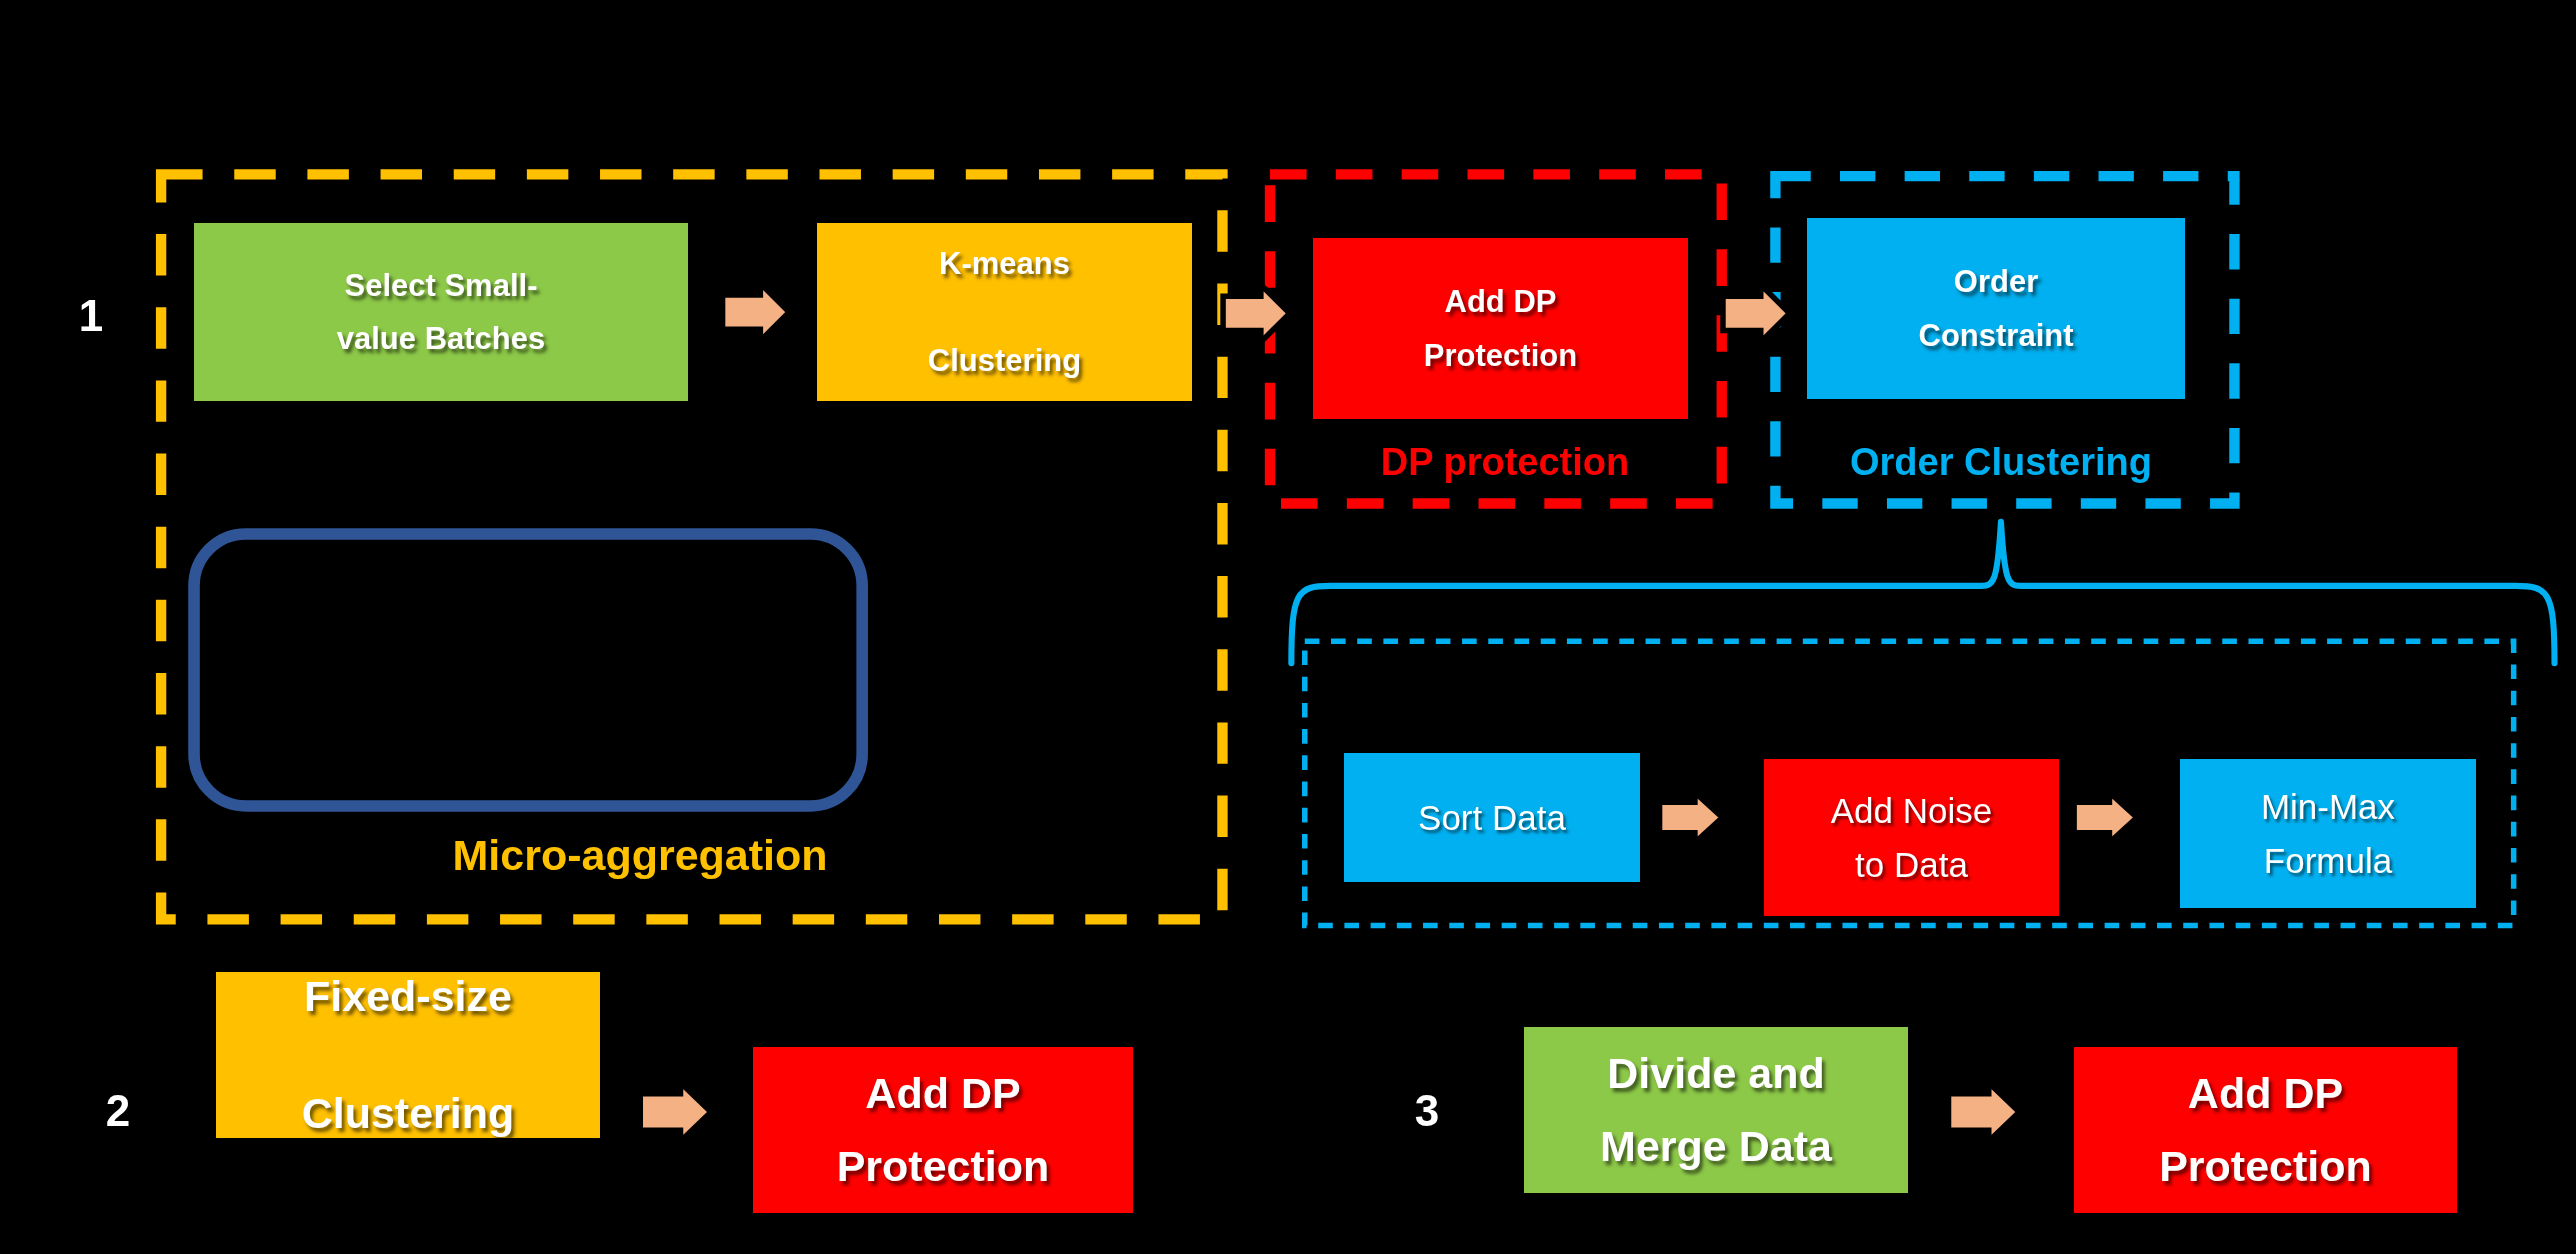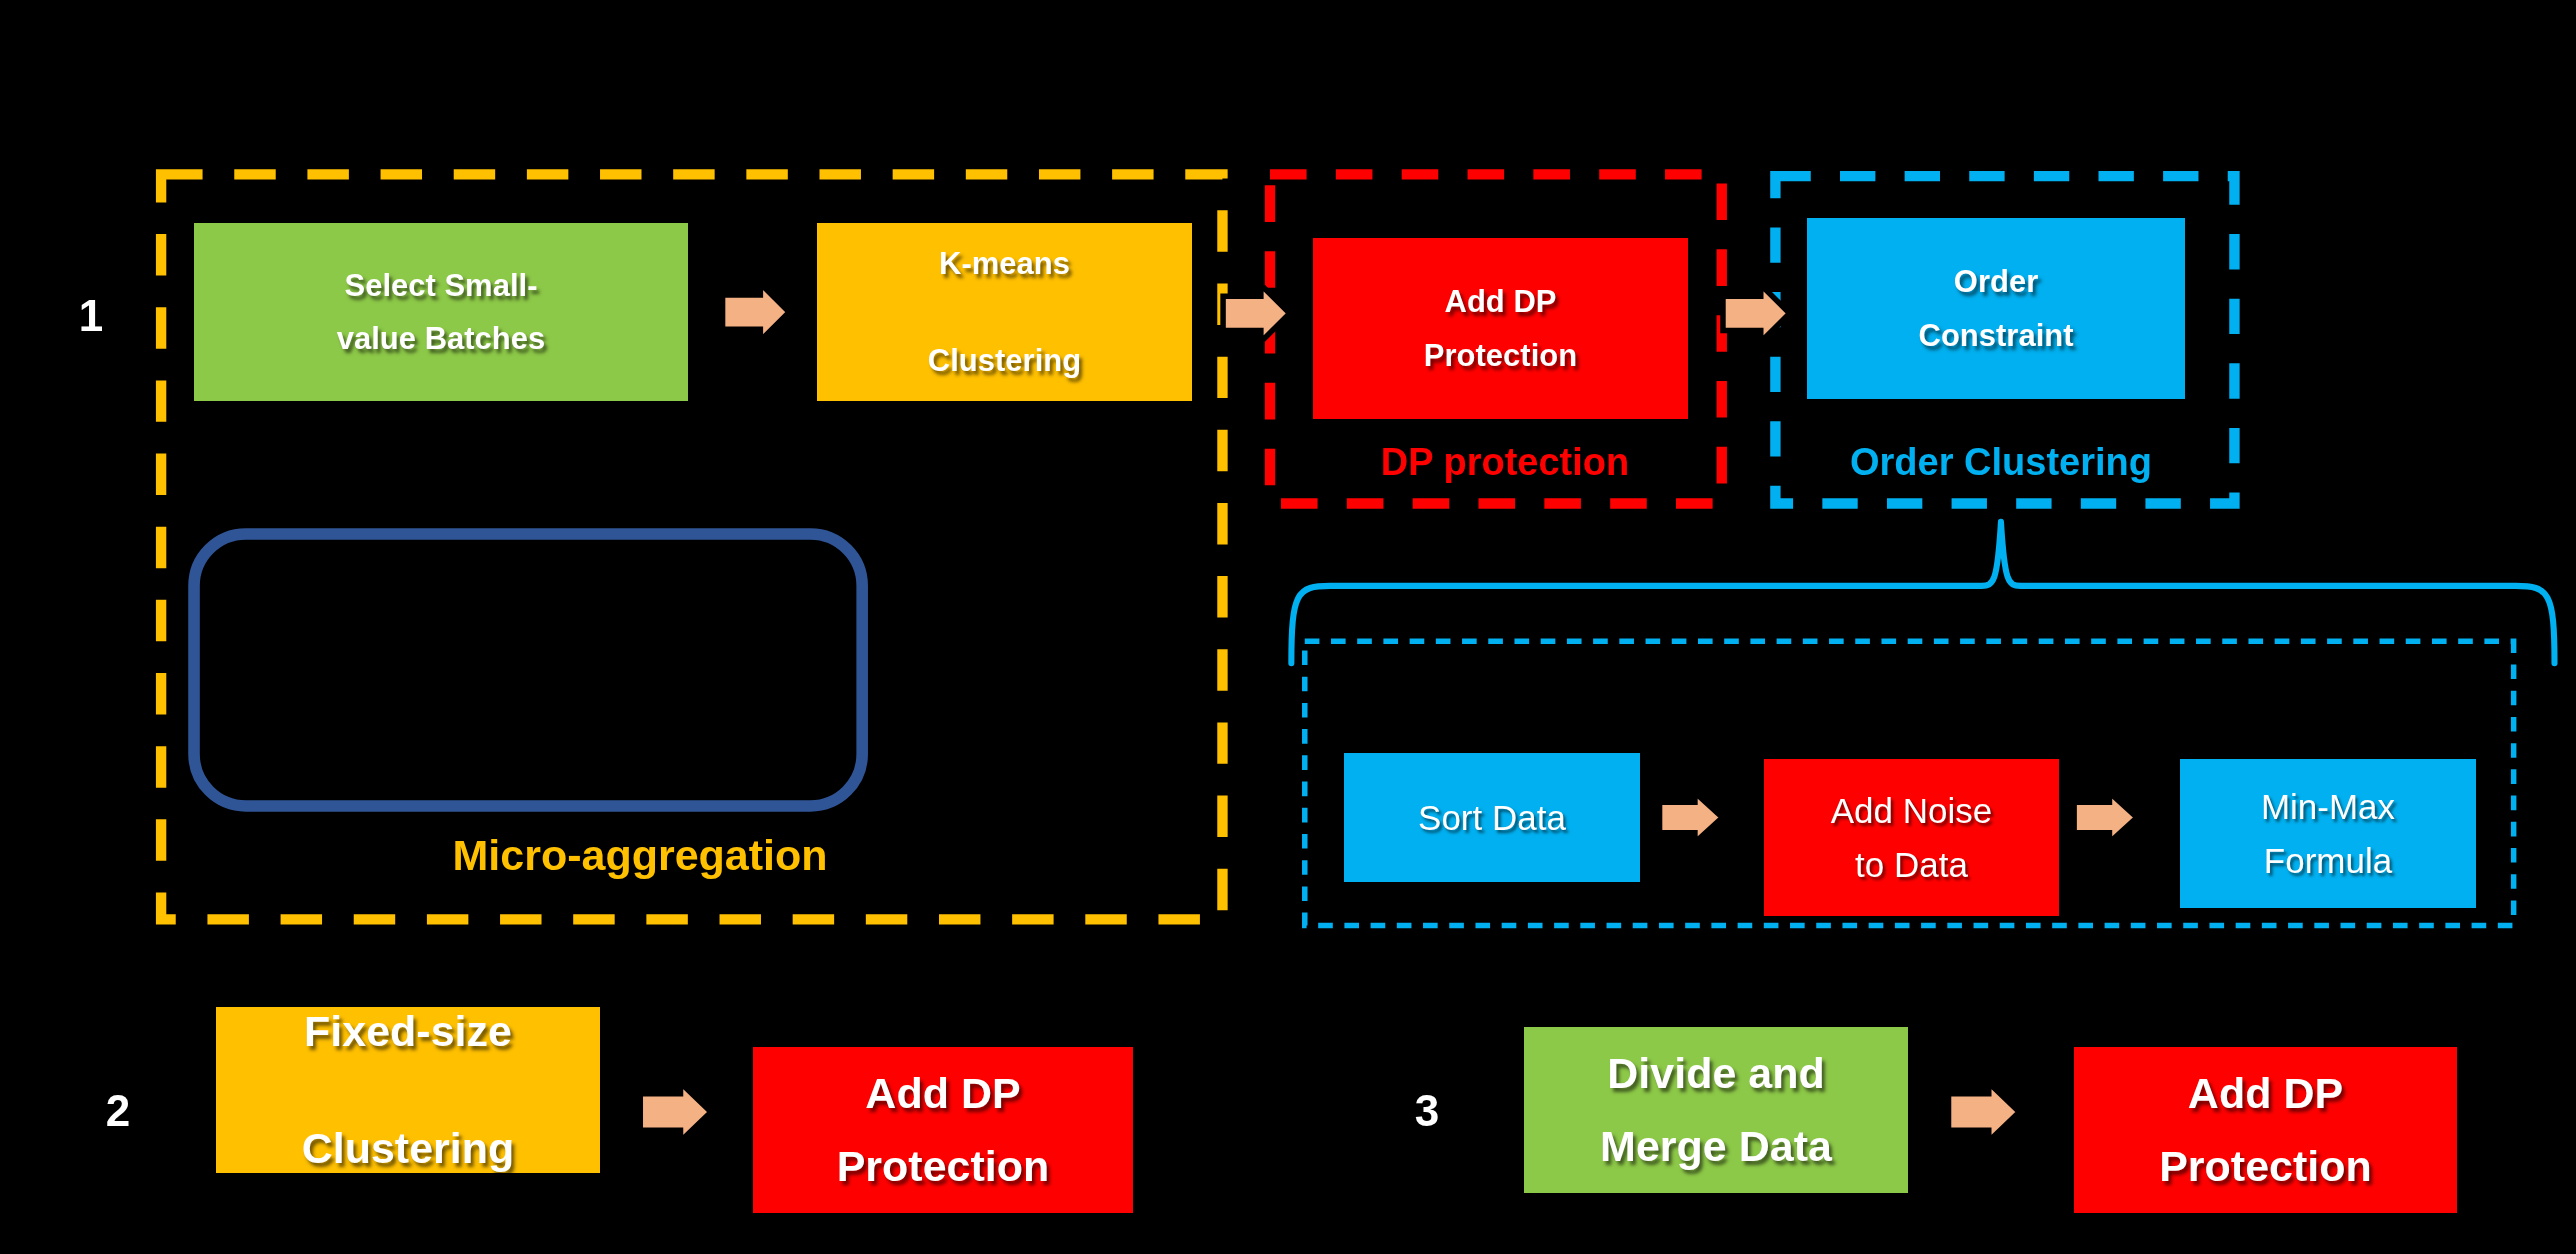--- a/index.html
+++ b/index.html
@@ -93,21 +93,21 @@
   </div>
   <div class="box subbox red" style="left:1764px; top:739px; width:295px; height:157px;">
     <span>Add Noise</span>
     <span>to Data</span>
   </div>
   <div class="box subbox cyan" style="left:2180px; top:743px; width:296px; height:149px;margin-top:16px;">
     <span>Min-Max</span>
     <span>Formula</span>
   </div>
 
-  <div class="box rowbox gold" style="left:216px; top:1007px; width:384px; height:166px;">
+  <div class="box rowbox gold" style="left:216px; top:972px; width:384px; height:166px;">
     <span>Fixed-size</span>
     <span>Clustering</span>
   </div>
   <div class="box rowbox red" style="left:753px; top:1027px; width:380px; height:166px;">
     <span>Add DP</span>
     <span>Protection</span>
   </div>
 
   <div class="box rowbox green" style="left:1524px; top:1027px; width:384px; height:166px;">
     <span>Divide and</span>

